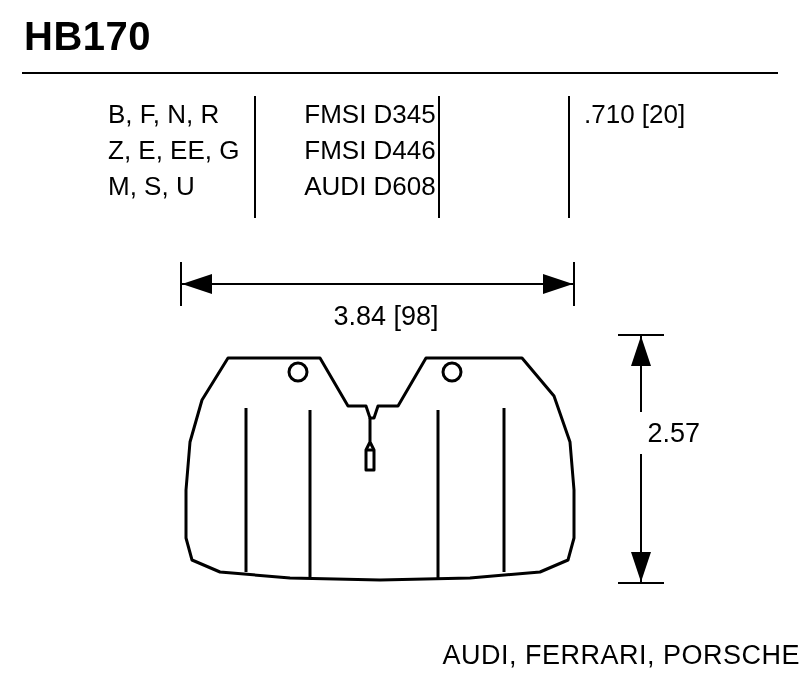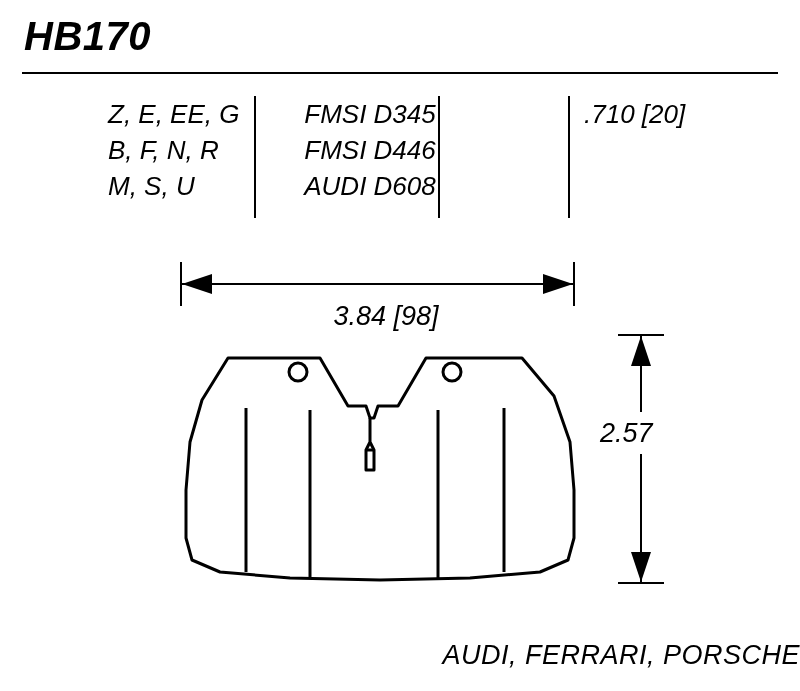--- a/index.html
+++ b/index.html
@@ -8,21 +8,20 @@
     background: #ffffff;
   }
   .page {
     position: relative;
     width: 800px;
     height: 691px;
     background: #ffffff;
     font-family: "Liberation Sans", sans-serif;
     color: #000000;
     overflow: hidden;
-    font-style: italic;
   }
 
   
   .part-number {
     position: absolute;
     left: 24px;
     top: 14px;
     font-size: 40px;
     font-weight: bold;
     letter-spacing: 0.5px;
@@ -173,21 +172,21 @@
   }
   .dim-v .arrow-b {
     bottom: 2px;
     border-top: 30px solid #000;
   }
   .dim-v-labels {
     position: absolute;
     left: 600px;
     top: 412px;
     width: 100px;
-    text-align: left;
+    text-align: right;
     font-size: 27px;
     background: #fff;
     line-height: 42px;
   }
 
   
   .pad-svg {
     position: absolute;
     left: 170px;
     top: 322px;
@@ -215,22 +214,22 @@
 
   <div class="rule-top"></div>
 
   <div class="spec-table">
 
     <div class="divider div-1"></div>
     <div class="divider div-2"></div>
     <div class="divider div-3"></div>
 
     <div class="spec-col col-compounds">
+      <div class="spec-line">B, F, N, R</div>
       <div class="spec-line">Z, E, EE, G</div>
-      <div class="spec-line">B, F, N, R</div>
       <div class="spec-line">M, S, U</div>
     </div>
 
     <div class="spec-col col-fmsi">
       <div class="spec-line">FMSI D345</div>
       <div class="spec-line">FMSI D446</div>
       <div class="spec-line">AUDI D608</div>
     </div>
 
     <div class="spec-col col-thick">

